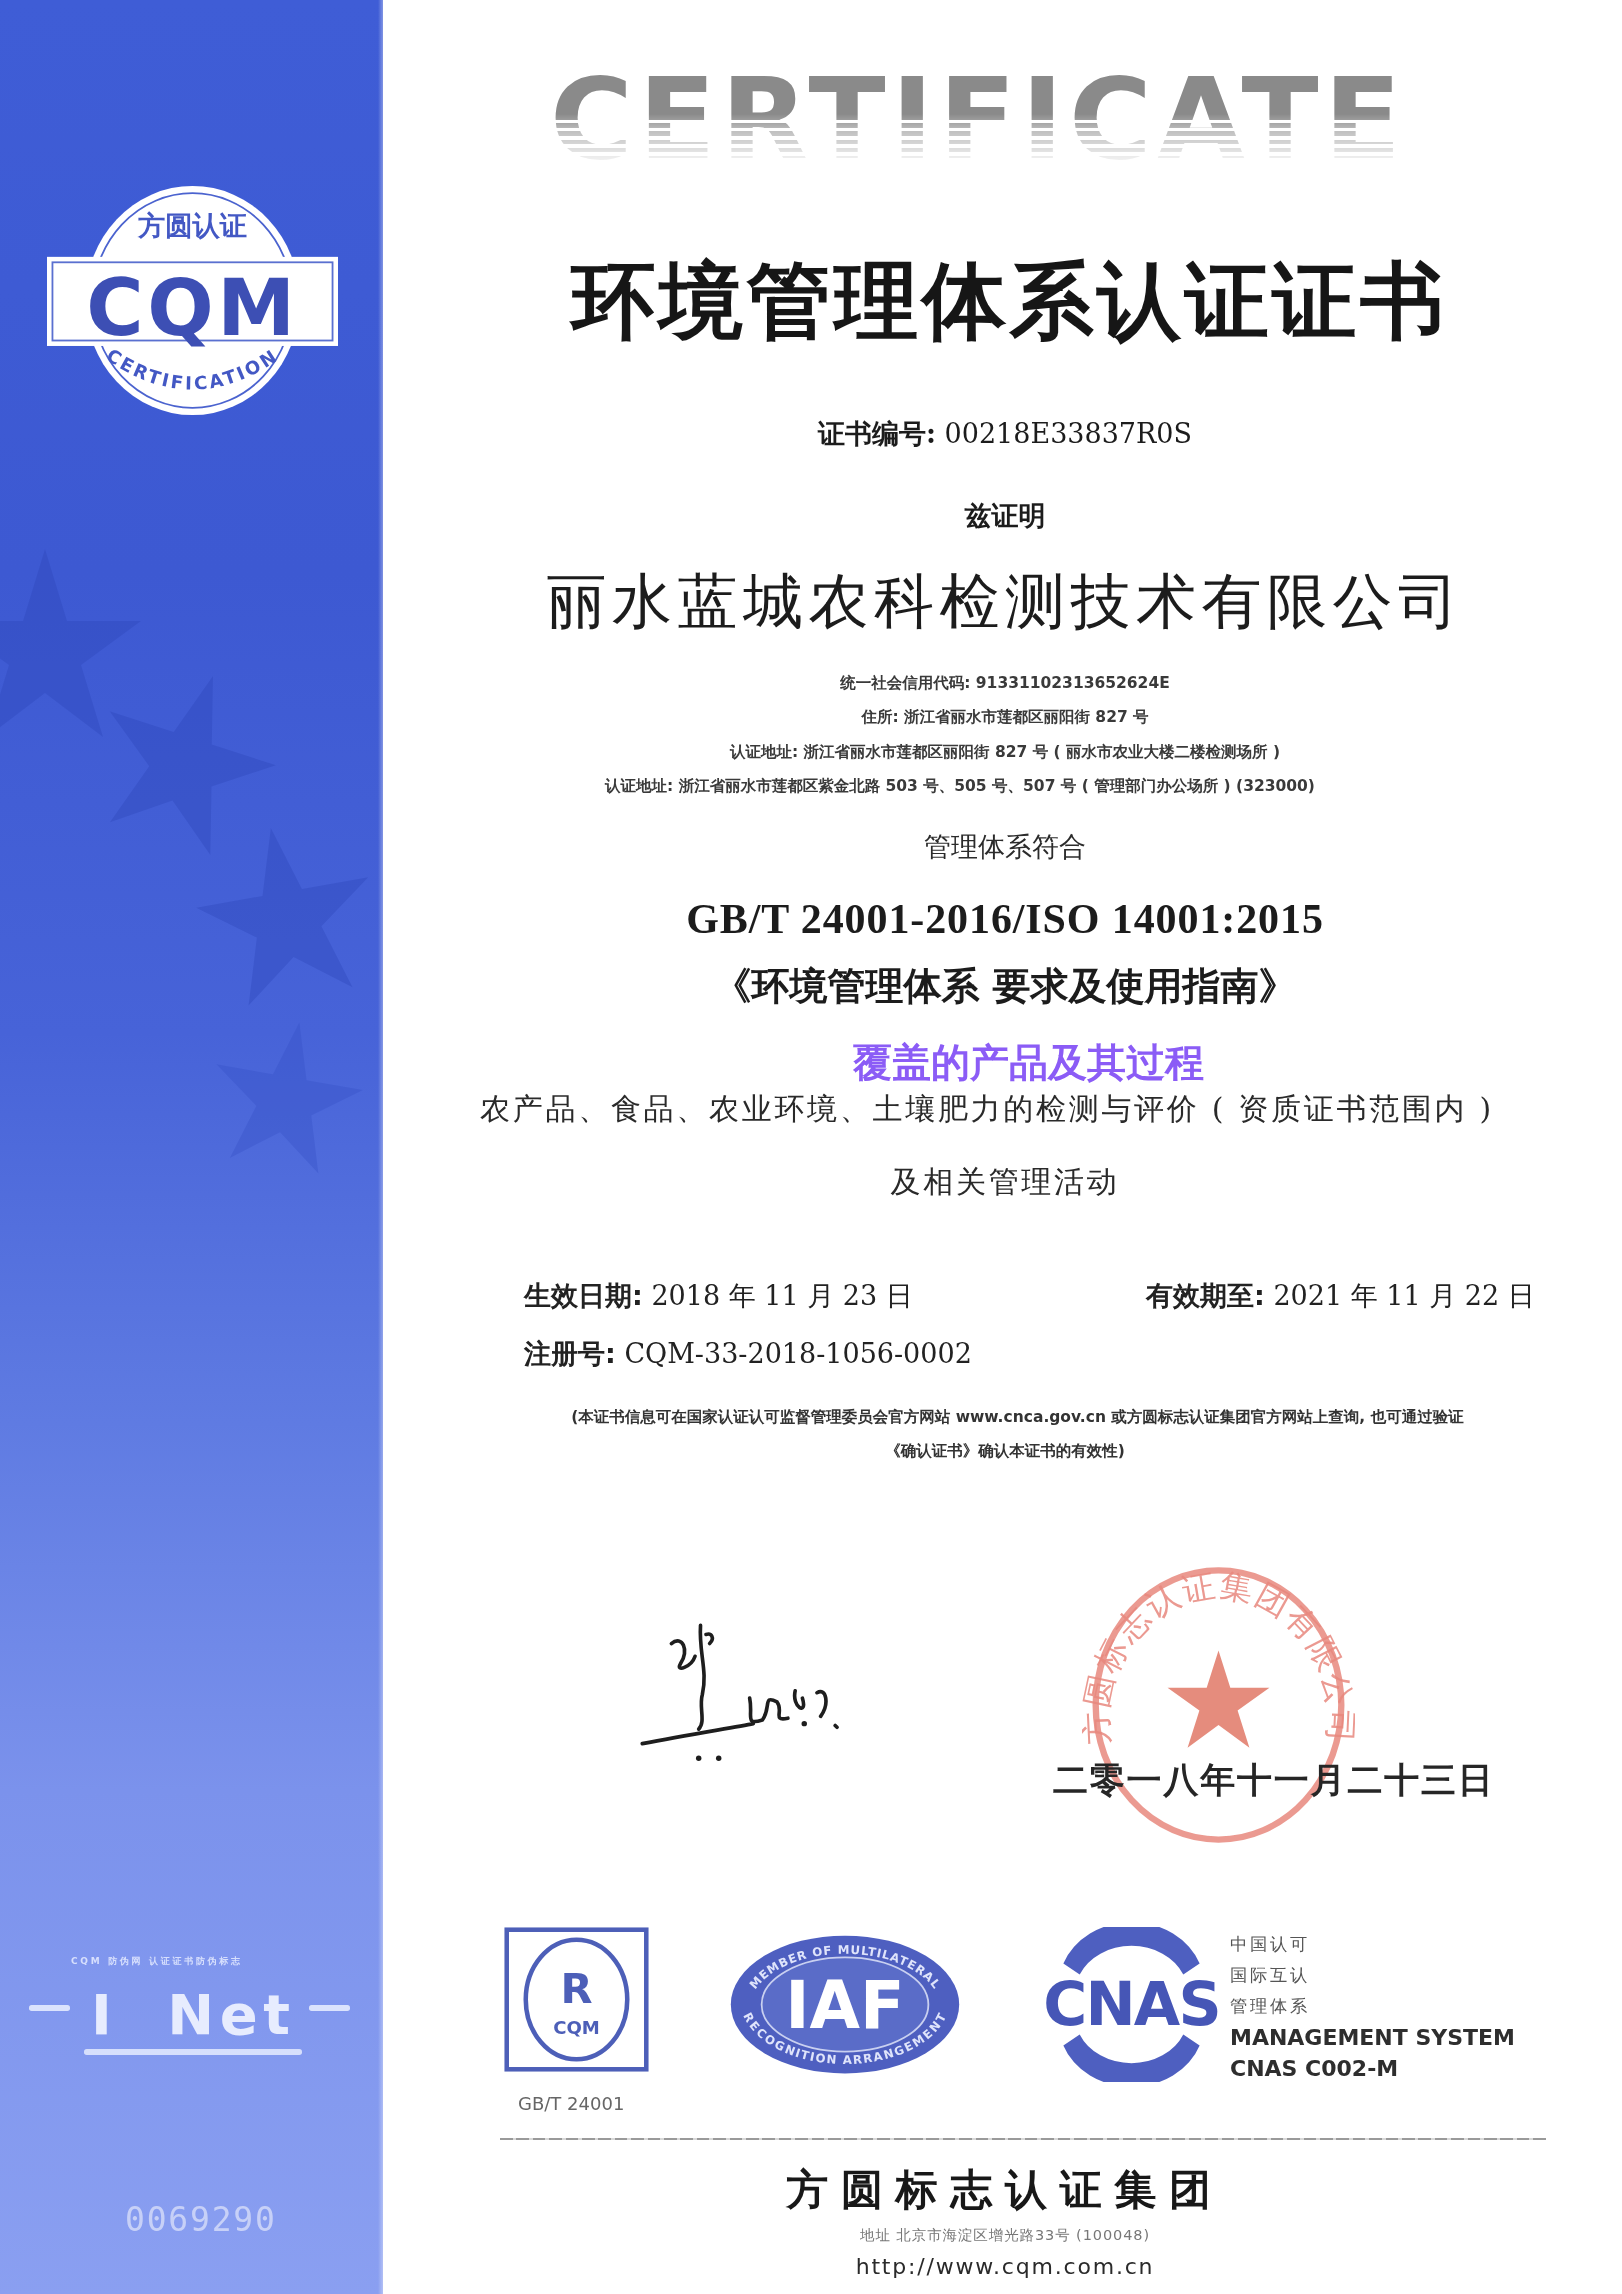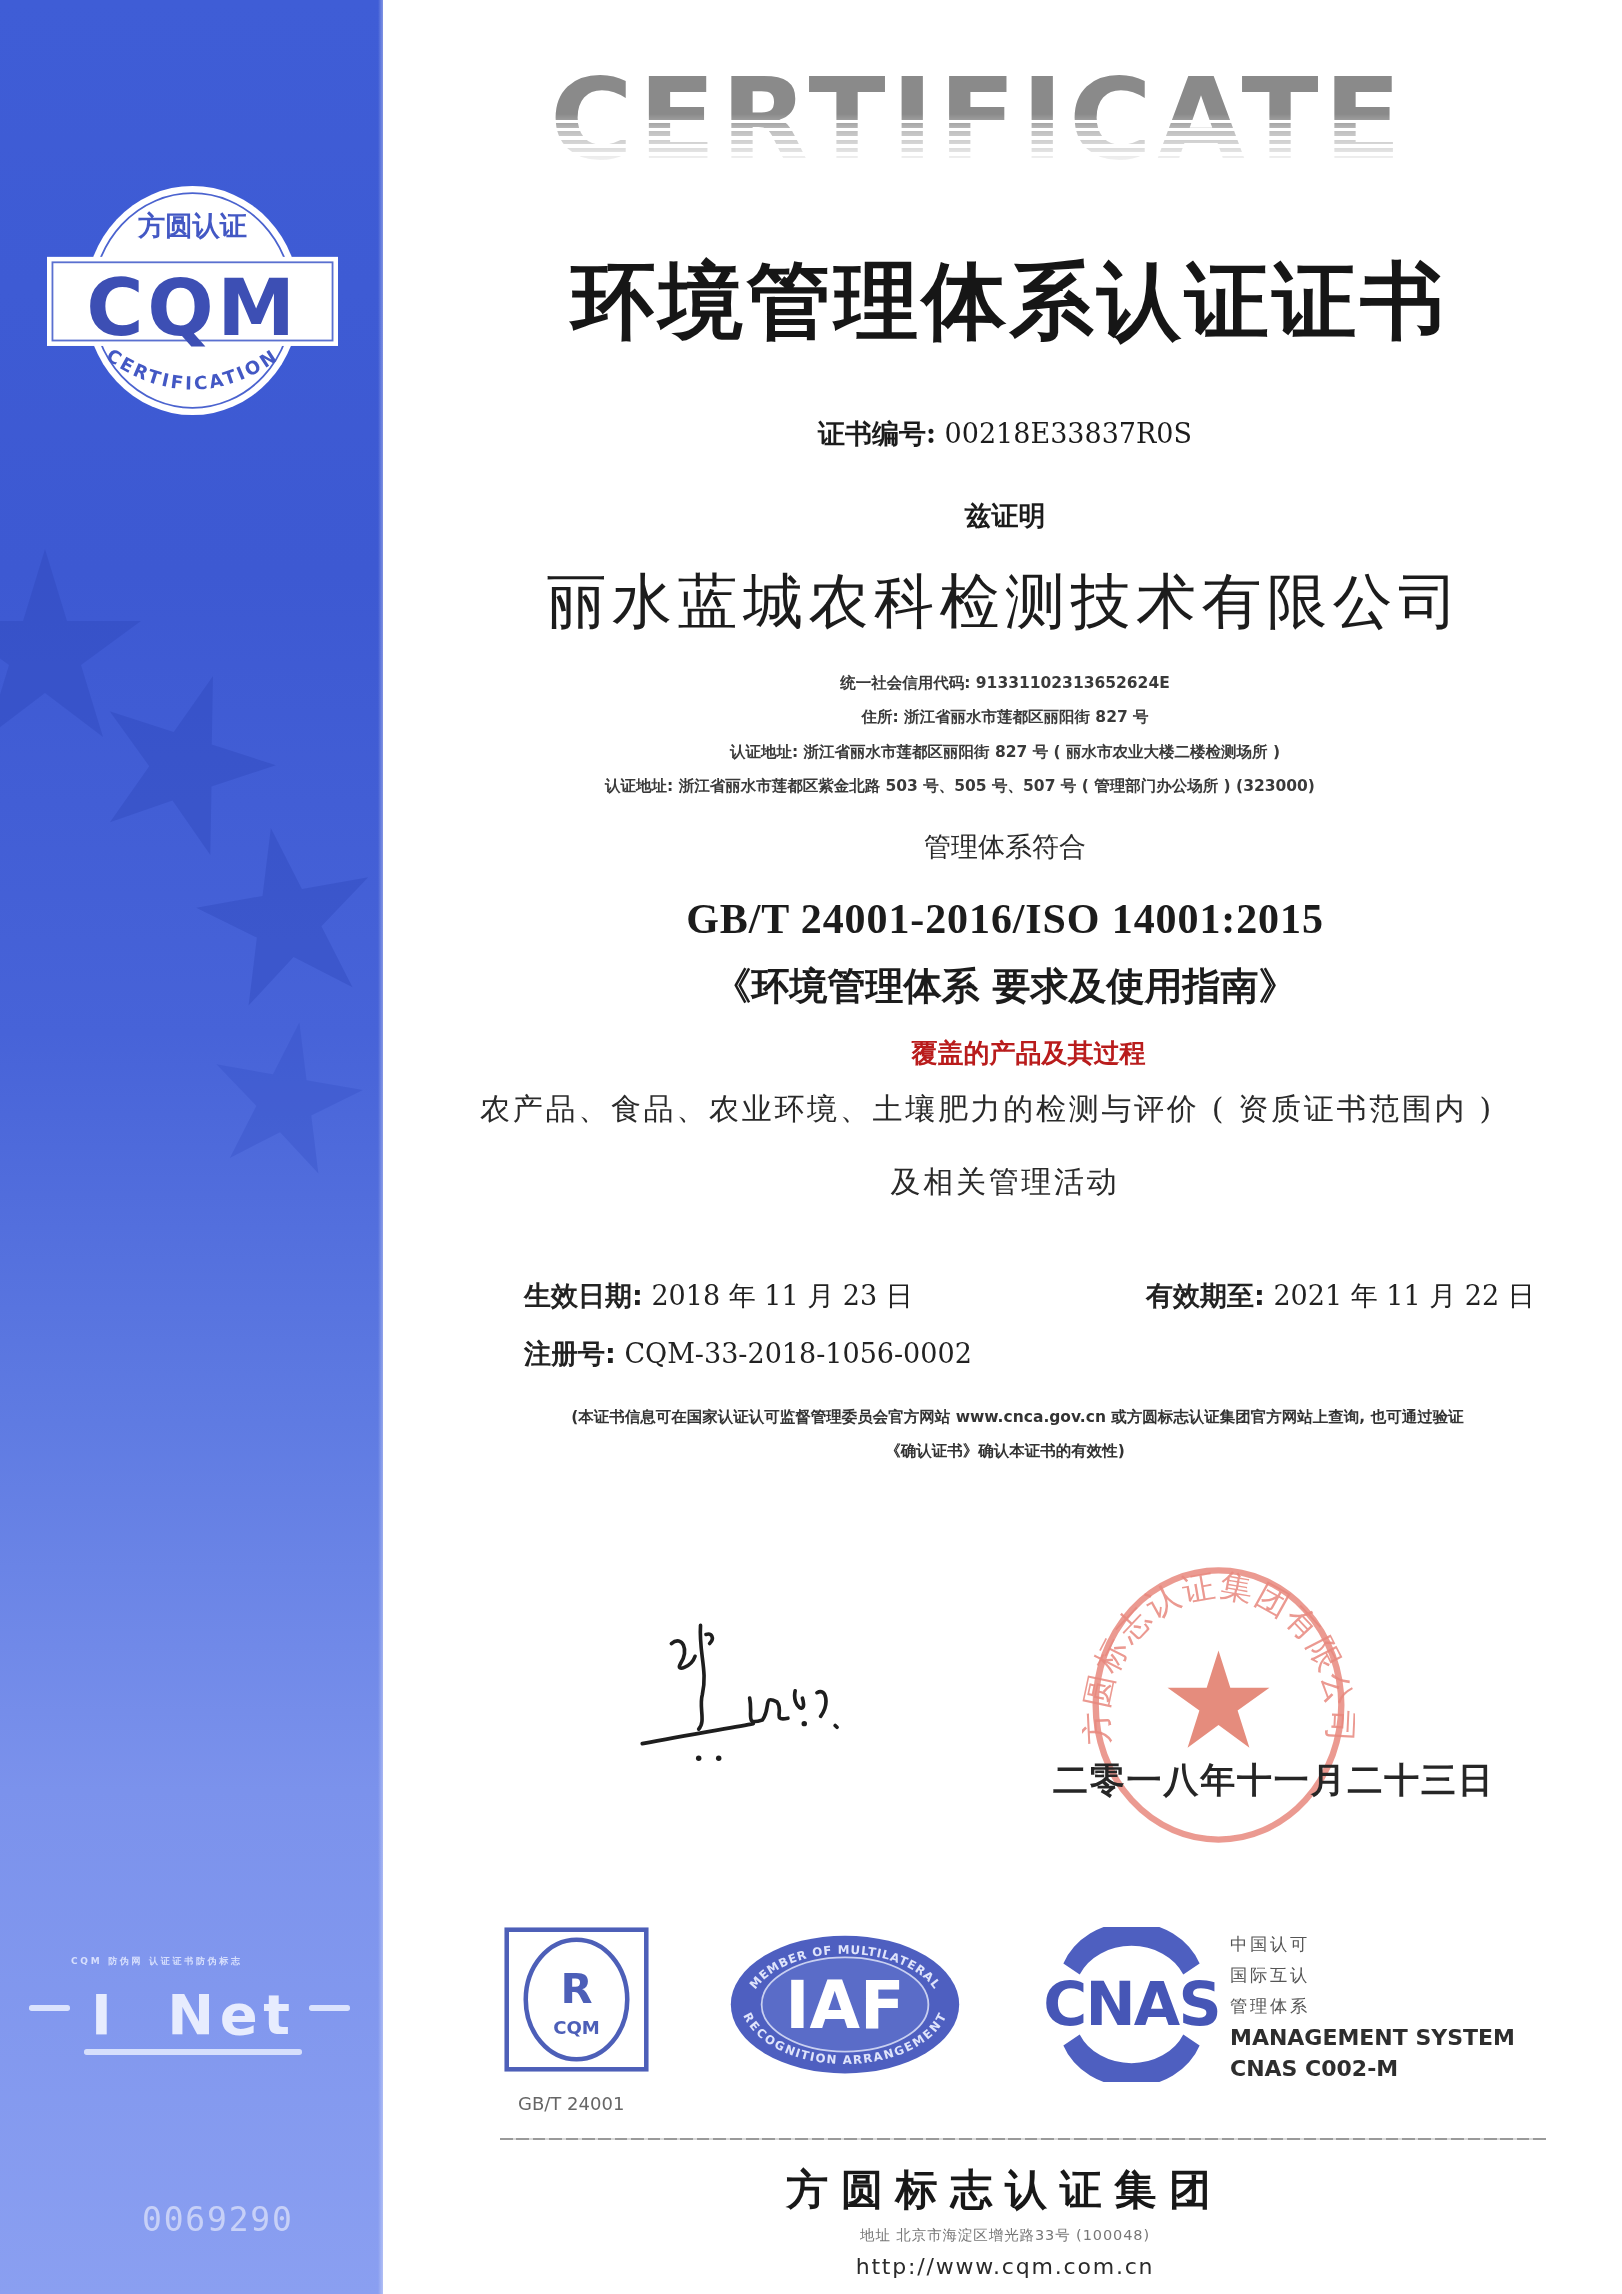--- a/index.html
+++ b/index.html
@@ -24,21 +24,21 @@
       color: rgba(230,236,255,0.85); font-family: "DejaVu Sans", sans-serif; font-size: 9px;
       letter-spacing: 2.7px; font-weight: bold; white-space: nowrap;
     }
     .inet-dash { position: absolute; top: 2005px; height: 5.5px; width: 41px; background: rgba(235,240,255,0.85); border-radius: 2.7px; }
     .inet-text {
       position: absolute; left: 91px; top: 1982px; font-family: "DejaVu Sans", sans-serif;
       font-size: 56px; color: rgba(240,243,255,0.92); font-weight: bold; letter-spacing: 5.5px; white-space: pre;
     }
     .inet-underline { position: absolute; left: 84px; top: 2049px; width: 218px; height: 5.5px; background: rgba(235,240,255,0.8); border-radius: 2.7px; }
     .serial {
-      position: absolute; left: 142px; top: 2200px; font-family: "DejaVu Sans Mono", monospace;
+      position: absolute; left: 125px; top: 2200px; font-family: "DejaVu Sans Mono", monospace;
       font-size: 33px; color: rgba(220,226,250,0.75); letter-spacing: 1.8px;
     }
 
     
     .main { position: absolute; left: 391px; top: 0; width: 1228px; height: 2007px; }
 
     .cert-word {
       position: absolute; left: 159px; top: 65px; width: 909px; height: 109px;
       font-family: "DejaVu Sans", sans-serif; font-weight: bold; font-size: 113px;
       letter-spacing: 5.5px; line-height: 109px; color: #8a8a8a; overflow: hidden; white-space: nowrap;
@@ -65,21 +65,21 @@
 
     .small-info { font-size: 15.5px; color: #3a3a3a; font-weight: bold; font-family: "DejaVu Sans", sans-serif; }
     .info1 { top: 673px; }
     .info2 { top: 707px; }
     .info3 { top: 742px; }
     .info4 { top: 776px; left: -45px; }
 
     .conform { top: 829px; font-size: 27px; font-weight: normal; font-family: "DejaVu Sans", sans-serif; color: #2b2b2b; }
     .standard { top: 895px; font-size: 42px; font-weight: bold; font-family: "Liberation Serif", serif; letter-spacing: 0.9px; }
     .standard-cn { top: 961px; font-size: 38px; font-weight: bold; font-family: "DejaVu Sans", sans-serif; }
-    .scope-title { top: 1036px; font-size: 26px; font-weight: bold; font-family: "DejaVu Sans", sans-serif; color: #b91c1c; padding-left: 47px; }
+    .scope-title { top: 1036px; font-size: 39px; font-weight: bold; font-family: "DejaVu Sans", sans-serif; color: #8b5cf6; padding-left: 47px; }
     .scope-body { top: 1089px; left: -18px; font-size: 30px; letter-spacing: 2.7px; color: #2a2a2a; }
     .scope-body2 { top: 1162px; font-size: 30px; letter-spacing: 2.7px; color: #2a2a2a; }
 
     .row { position: absolute; font-size: 27px; white-space: nowrap; color: #222; }
     .row .lbl { font-weight: bold; font-family: "DejaVu Sans", sans-serif; }
     .eff-date { left: 133px; top: 1278px; }
     .exp-date { left: 755px; top: 1278px; }
     .reg-no { left: 133px; top: 1336px; }
 
     .notice { font-size: 15.5px; font-weight: bold; color: #333; font-family: "DejaVu Sans", sans-serif; }

